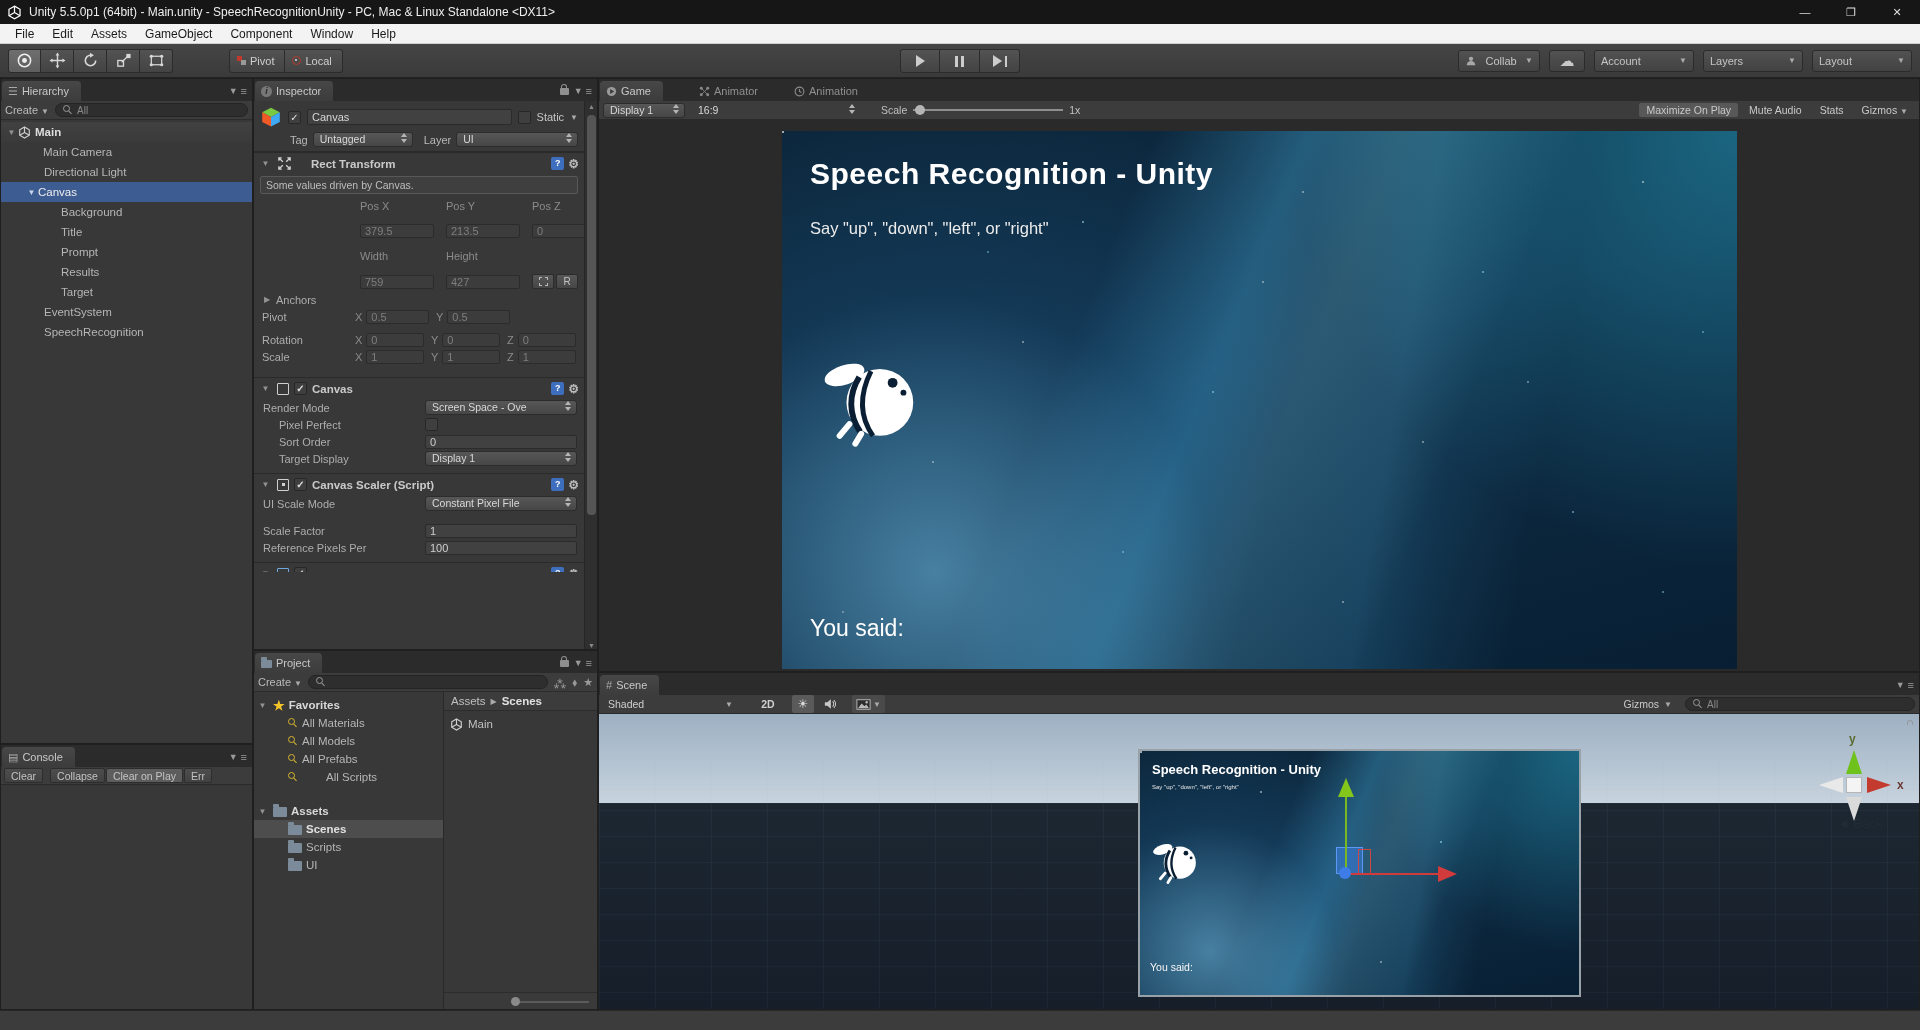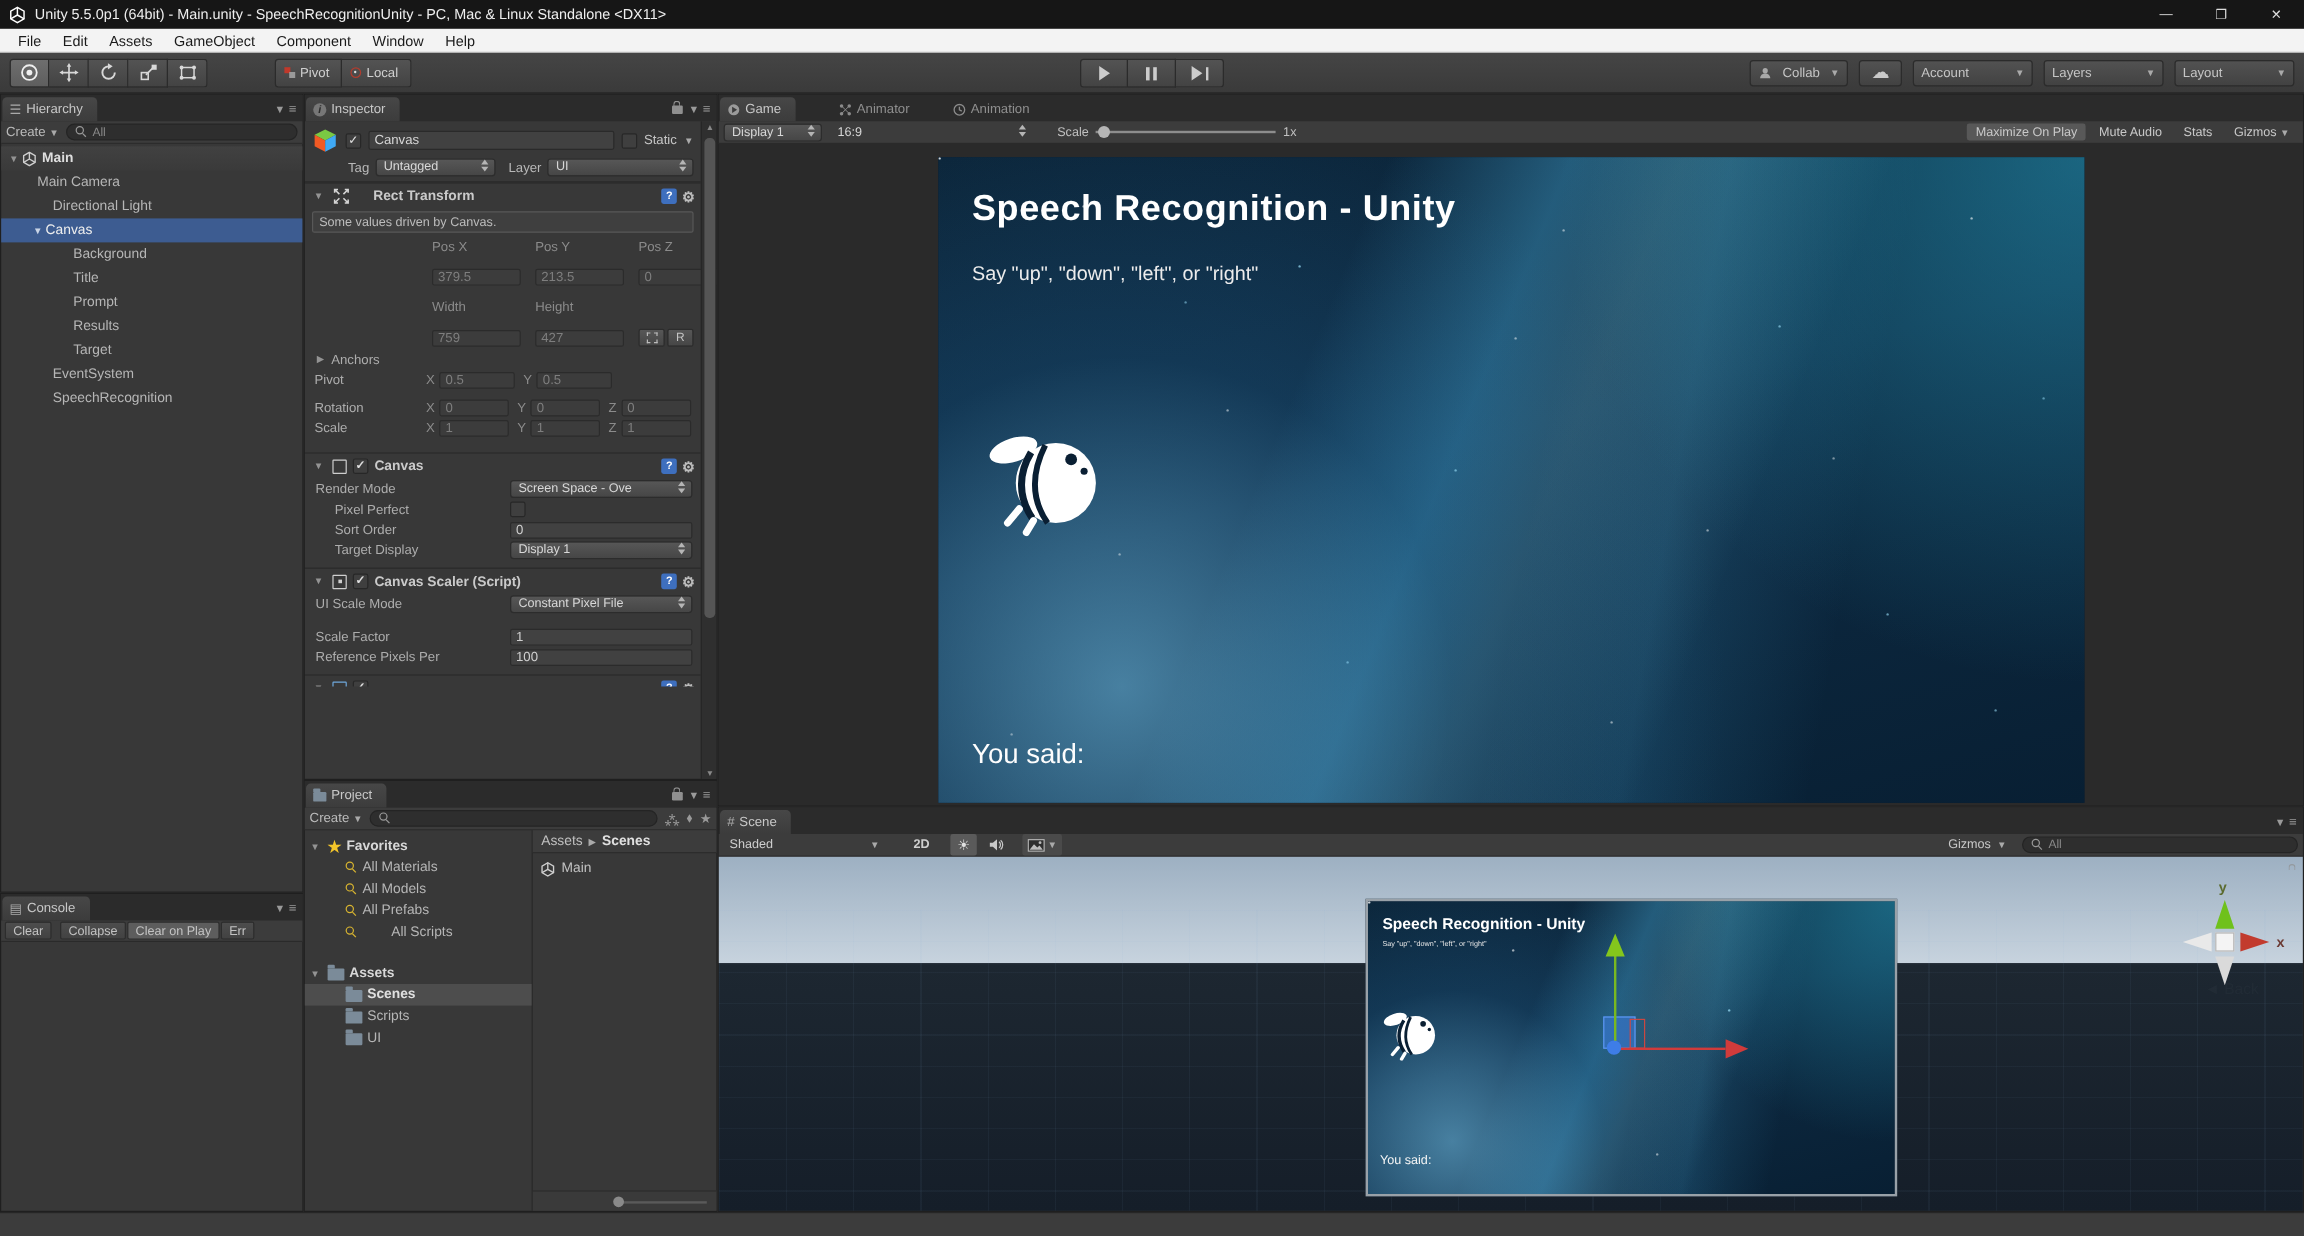--- a/index.html
+++ b/index.html
@@ -357,21 +357,21 @@
     <div class="h-row scene" style="padding-left:4px;">
       <span class="tri">▼</span>
       <span class="h-ico">
           <svg width="13" height="13" viewBox="0 0 16 16">
             <path d="M8 1.2 13.9 4.6 V11.4 L8 14.8 2.1 11.4 V4.6 Z" fill="none" stroke="#cfcfcf" stroke-width="1.4"></path>
             <path d="M8 8 L8 1.2 M8 8 L13.9 11.4 M8 8 L2.1 11.4" stroke="#cfcfcf" stroke-width="1.4"></path>
           </svg>
         </span>
       <span>Main</span>
     </div>
-    <div class="h-row" style="padding-left:30px;">
+    <div class="h-row" style="padding-left:42px;">
         <span>Main Camera</span>
       </div>
     <div class="h-row" style="padding-left:43px;">
         <span>Directional Light</span>
       </div>
     <div class="h-row selected" style="padding-left:24px;">
       <span class="tri" style="color:#c9d4e6;">▼</span>
       <span>Canvas</span>
     </div>
     <div class="h-row" style="padding-left:60px;">

